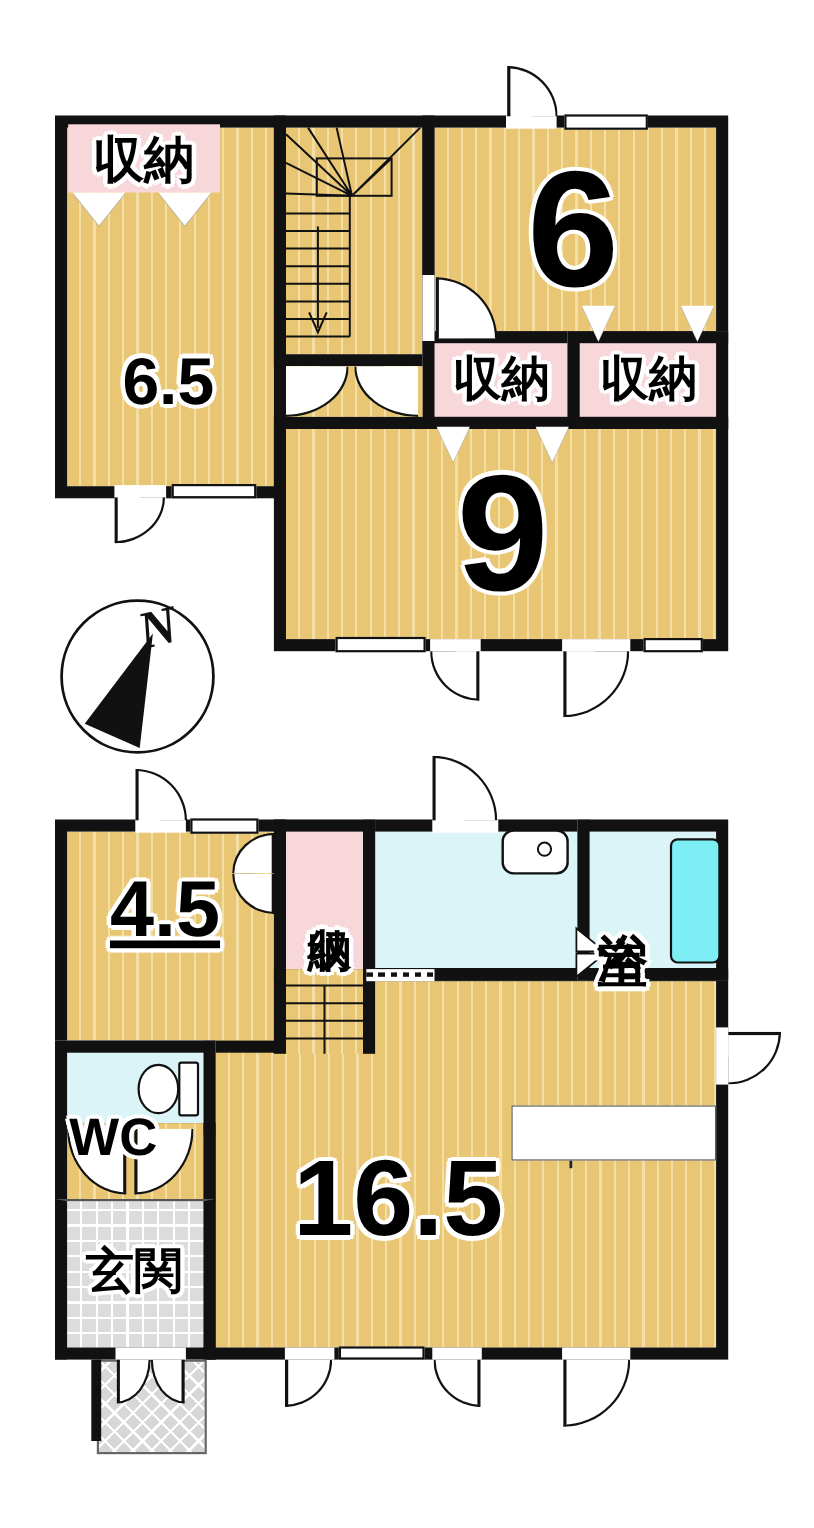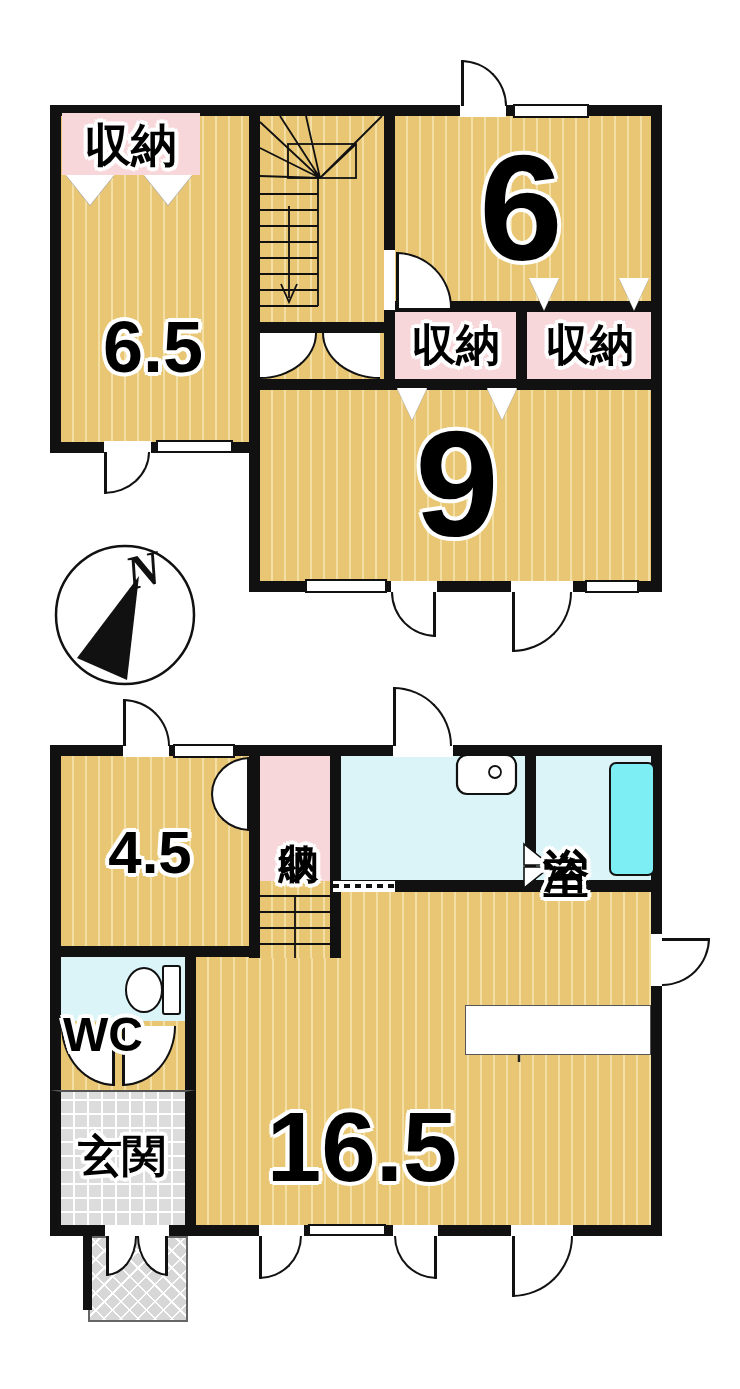--- a/index.html
+++ b/index.html
@@ -170,26 +170,26 @@
   <div class="gap" style="left:511px;top:1225px;width:62px;height:11px;"></div>
   <div class="arc br leafL" style="left:512px;top:1236px;width:61px;height:61px;"></div>
 
   <div class="lattice" style="position:absolute;left:88px;top:1236px;width:100px;height:86px;"></div>
   <div style="position:absolute;left:83px;top:1236px;width:9px;height:74px;background:#111;"></div>
   <div class="gap" style="left:105px;top:1225px;width:64px;height:11px;"></div>
   <div class="arc br leafL" style="left:106px;top:1236px;width:31px;height:40px;"></div>
   <div class="arc bl leafR" style="left:137px;top:1236px;width:31px;height:40px;"></div>
 
   <div class="lbl" style="left:131px;top:145px;font-size:46px;">収納</div>
-  <div class="lbl" style="left:153px;top:347px;font-size:72px;">6.5</div>
+  <div class="lbl" style="left:153px;top:347px;font-size:60px;">6.5</div>
   <div class="lbl" style="left:521px;top:208px;font-size:150px;">6</div>
   <div class="lbl" style="left:456px;top:345px;font-size:44px;">収納</div>
   <div class="lbl" style="left:590px;top:345px;font-size:44px;">収納</div>
   <div class="lbl" style="left:457px;top:484px;font-size:150px;">9</div>
 
-  <div class="lbl" style="left:150px;top:853px;font-size:60px;">4.5</div>
+  <div class="lbl" style="left:150px;top:827px;font-size:72px;text-decoration:underline;">4.5</div>
   <div class="lbl vert" style="left:299px;top:813px;font-size:40px;">収納</div>
   <div class="lbl vert" style="left:567px;top:813px;font-size:46px;">浴室</div>
   <div class="lbl" style="left:103px;top:991px;font-size:48px;margin-top:44px;">WC</div>
   <div class="lbl" style="left:122px;top:1156px;font-size:44px;">玄関</div>
-  <div class="lbl" style="left:362px;top:1147px;font-size:98px;">16.5</div>
+  <div class="lbl" style="left:362px;top:1089px;font-size:98px;">16.5</div>
 
 </div>
 
 </body></html>

